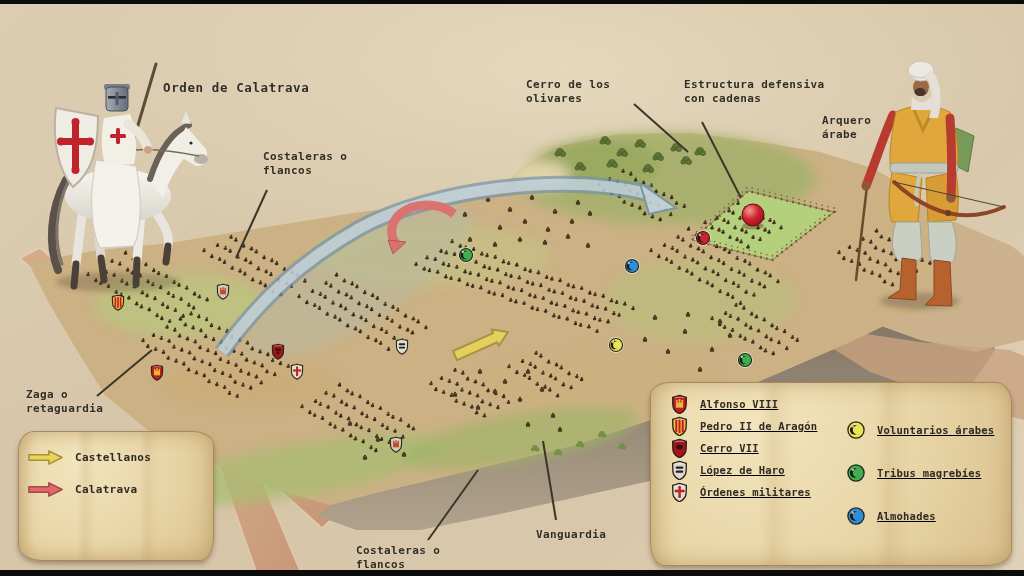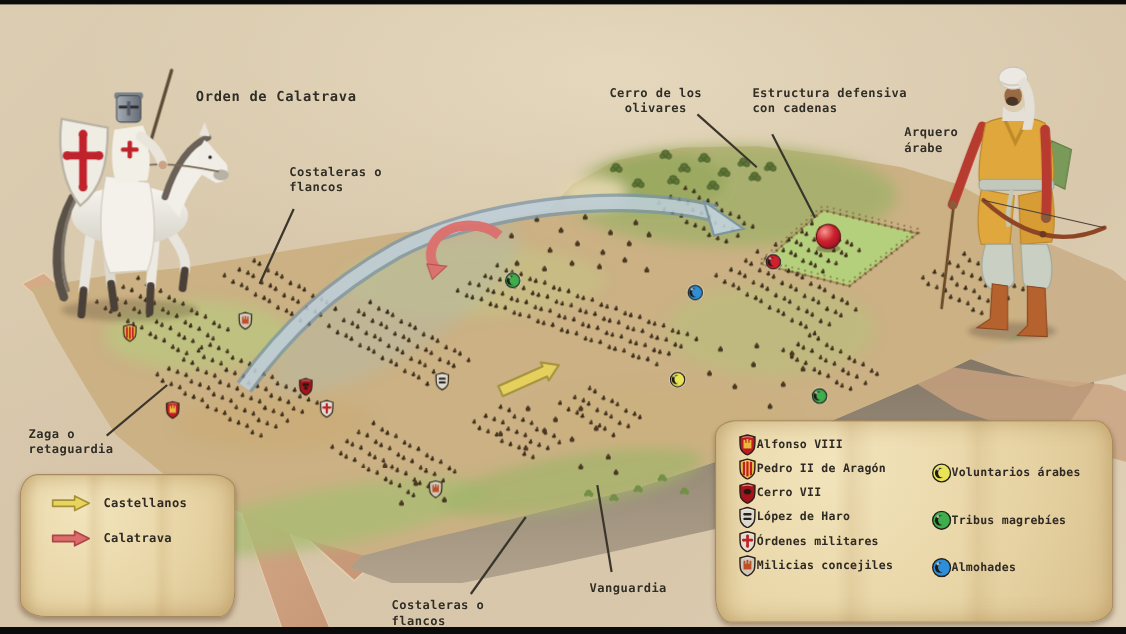--- a/index.html
+++ b/index.html
@@ -16,29 +16,29 @@
   .map-label{position:absolute;color:#322e25;font-weight:bold;font-size:11px;line-height:1.3;
     letter-spacing:.4px;white-space:pre-line;z-index:5;text-shadow:0 0 2px rgba(230,220,195,.8);}
   .map-label.big{font-size:12.5px;letter-spacing:.6px;}
   .panel{position:absolute;z-index:6;
     background:
       linear-gradient(90deg, rgba(170,130,70,.16) 0%, rgba(0,0,0,0) 8% 30%, rgba(170,130,70,.14) 34%, rgba(0,0,0,0) 40% 62%, rgba(170,130,70,.14) 66%, rgba(0,0,0,0) 72%),
       radial-gradient(circle at 30% 22%, #f2e4bc, #e8d5a6 55%, #d9c08d 100%);
     border:1px solid #a8895c;
     box-shadow:0 3px 5px rgba(60,40,20,.35), inset 0 0 20px rgba(150,110,50,.45);}
   .panel-arrows{left:18px;top:431px;width:196px;height:130px;
-    border-radius:16px 22px 14px 24px / 20px 14px 24px 16px;padding:16px 8px 8px 27px;box-sizing:border-box;}
+    border-radius:16px 22px 14px 24px / 20px 14px 24px 16px;padding:16px 8px 8px 8px;box-sizing:border-box;}
   .panel-units{left:650px;top:382px;width:362px;height:184px;
     border-radius:20px 16px 24px 14px / 14px 22px 16px 24px;box-sizing:border-box;}
   .arrow-row{display:flex;align-items:center;gap:10px;margin-bottom:13px;}
   .arrow-row .lbl{color:#2f2b24;font-weight:bold;font-size:11px;letter-spacing:.3px;white-space:pre-line;line-height:1.25;}
   .units-col{position:absolute;top:10px;}
   .units-col.c1{left:20px;width:178px;}
   .units-col.c2{left:196px;width:160px;top:14px;}
-  .unit-row{display:flex;align-items:center;gap:0;height:22px;}
+  .unit-row{display:flex;align-items:center;gap:12px;height:22px;text-decoration:underline;}
   .units-col.c2 .unit-row{height:20px;margin-bottom:14px;margin-top:23px;}
   .unit-row .lbl{color:#2f2b24;font-weight:bold;font-size:10.5px;letter-spacing:.2px;white-space:nowrap;}
 </style>
 </head>
 <body>
 
 <div class="stage">
 
   <svg id="map-svg" width="1024" height="576" viewBox="0 0 1024 576">
     <defs>
@@ -1026,24 +1026,24 @@
         <line x1="267" y1="190" x2="236" y2="258" stroke="#3a362c" stroke-width="2"></line>
         <line x1="634" y1="104" x2="688" y2="152" stroke="#3a362c" stroke-width="2"></line>
         <line x1="702" y1="122" x2="741" y2="198" stroke="#3a362c" stroke-width="2"></line>
         <line x1="97" y1="396" x2="152" y2="350" stroke="#3a362c" stroke-width="2"></line>
         <line x1="556" y1="520" x2="543" y2="441" stroke="#3a362c" stroke-width="2"></line>
         <line x1="428" y1="540" x2="478" y2="470" stroke="#3a362c" stroke-width="2"></line>
       </g>
   </svg>
 
   <div id="annotations">
-      <div class="map-label big" style="left: 178px; top: 80px;">Orden de Calatrava</div>
+      <div class="map-label big" style="left: 163px; top: 80px;">Orden de Calatrava</div>
       <div class="map-label" style="left: 263px; top: 150px;">Costaleras o
 flancos</div>
-      <div class="map-label" style="left: 554px; top: 78px; text-align: center;">Cerro de los
+      <div class="map-label" style="left: 526px; top: 78px;">Cerro de los
 olivares</div>
       <div class="map-label" style="left: 684px; top: 78px;">Estructura defensiva
 con cadenas</div>
       <div class="map-label" style="left: 822px; top: 114px;">Arquero
 árabe</div>
       <div class="map-label" style="left: 26px; top: 388px;">Zaga o
 retaguardia</div>
       <div class="map-label" style="left: 536px; top: 528px;">Vanguardia</div>
       <div class="map-label" style="left: 356px; top: 544px;">Costaleras o
 flancos</div>
@@ -1122,33 +1122,20 @@
               <rect x="4.3" y="8.2" width="9.6" height="2.6" rx="1"></rect>
               <circle cx="9.1" cy="5.4" r="1.3"></circle>
               <circle cx="9.1" cy="15.6" r="1.3"></circle>
               <circle cx="5" cy="9.5" r="1.3"></circle>
               <circle cx="13.3" cy="9.5" r="1.3"></circle>
             </g>
             <path d="M4 4 C6.5 3.2 11.5 3.2 14 4" fill="none" stroke="rgba(255,255,255,.5)" stroke-width="1"></path>
           </svg>
           <span class="lbl">Órdenes militares</span>
         </div>
-        <div class="unit-row">
-          <svg width="17" height="20.77777777777778" viewBox="0 0 18 22">
-            <path d="M9 1.5 C12 2.5 15 3 16.2 3.5 C16.2 9 16.4 13 15.2 15.5 C13.8 18.3 11 20 9 21 C7 20 4.2 18.3 2.8 15.5 C1.6 13 1.8 9 1.8 3.5 C3 3 6 2.5 9 1.5 Z" fill="#cfc9ba" stroke="#2e2218" stroke-width="1.4"></path>
-            <g fill="#bf4f28">
-              <rect x="5.2" y="9" width="7.6" height="5.5"></rect>
-              <rect x="5.2" y="6.2" width="1.8" height="3"></rect>
-              <rect x="8.1" y="5.4" width="1.8" height="3.8"></rect>
-              <rect x="11" y="6.2" width="1.8" height="3"></rect>
-            </g>
-            <path d="M4 4 C6.5 3.2 11.5 3.2 14 4" fill="none" stroke="rgba(255,255,255,.5)" stroke-width="1"></path>
-          </svg>
-          <span class="lbl">Milicias concejiles</span>
-        </div>
       </div>
     <div class="units-col c2" id="units-col2">
         <div class="unit-row">
           <svg width="18" height="18" viewBox="0 0 20 20">
             <circle cx="10" cy="10" r="9" fill="#e9e455" stroke="#23201a" stroke-width="1.4"></circle>
             <circle cx="8.4" cy="10" r="5.2" fill="#1d1a14"></circle>
             <circle cx="11.2" cy="10" r="4.8" fill="#e9e455"></circle>
             <circle cx="6.3" cy="6.3" r="1.5" fill="rgba(255,255,255,.65)"></circle>
           </svg>
           <span class="lbl">Voluntarios árabes</span>

